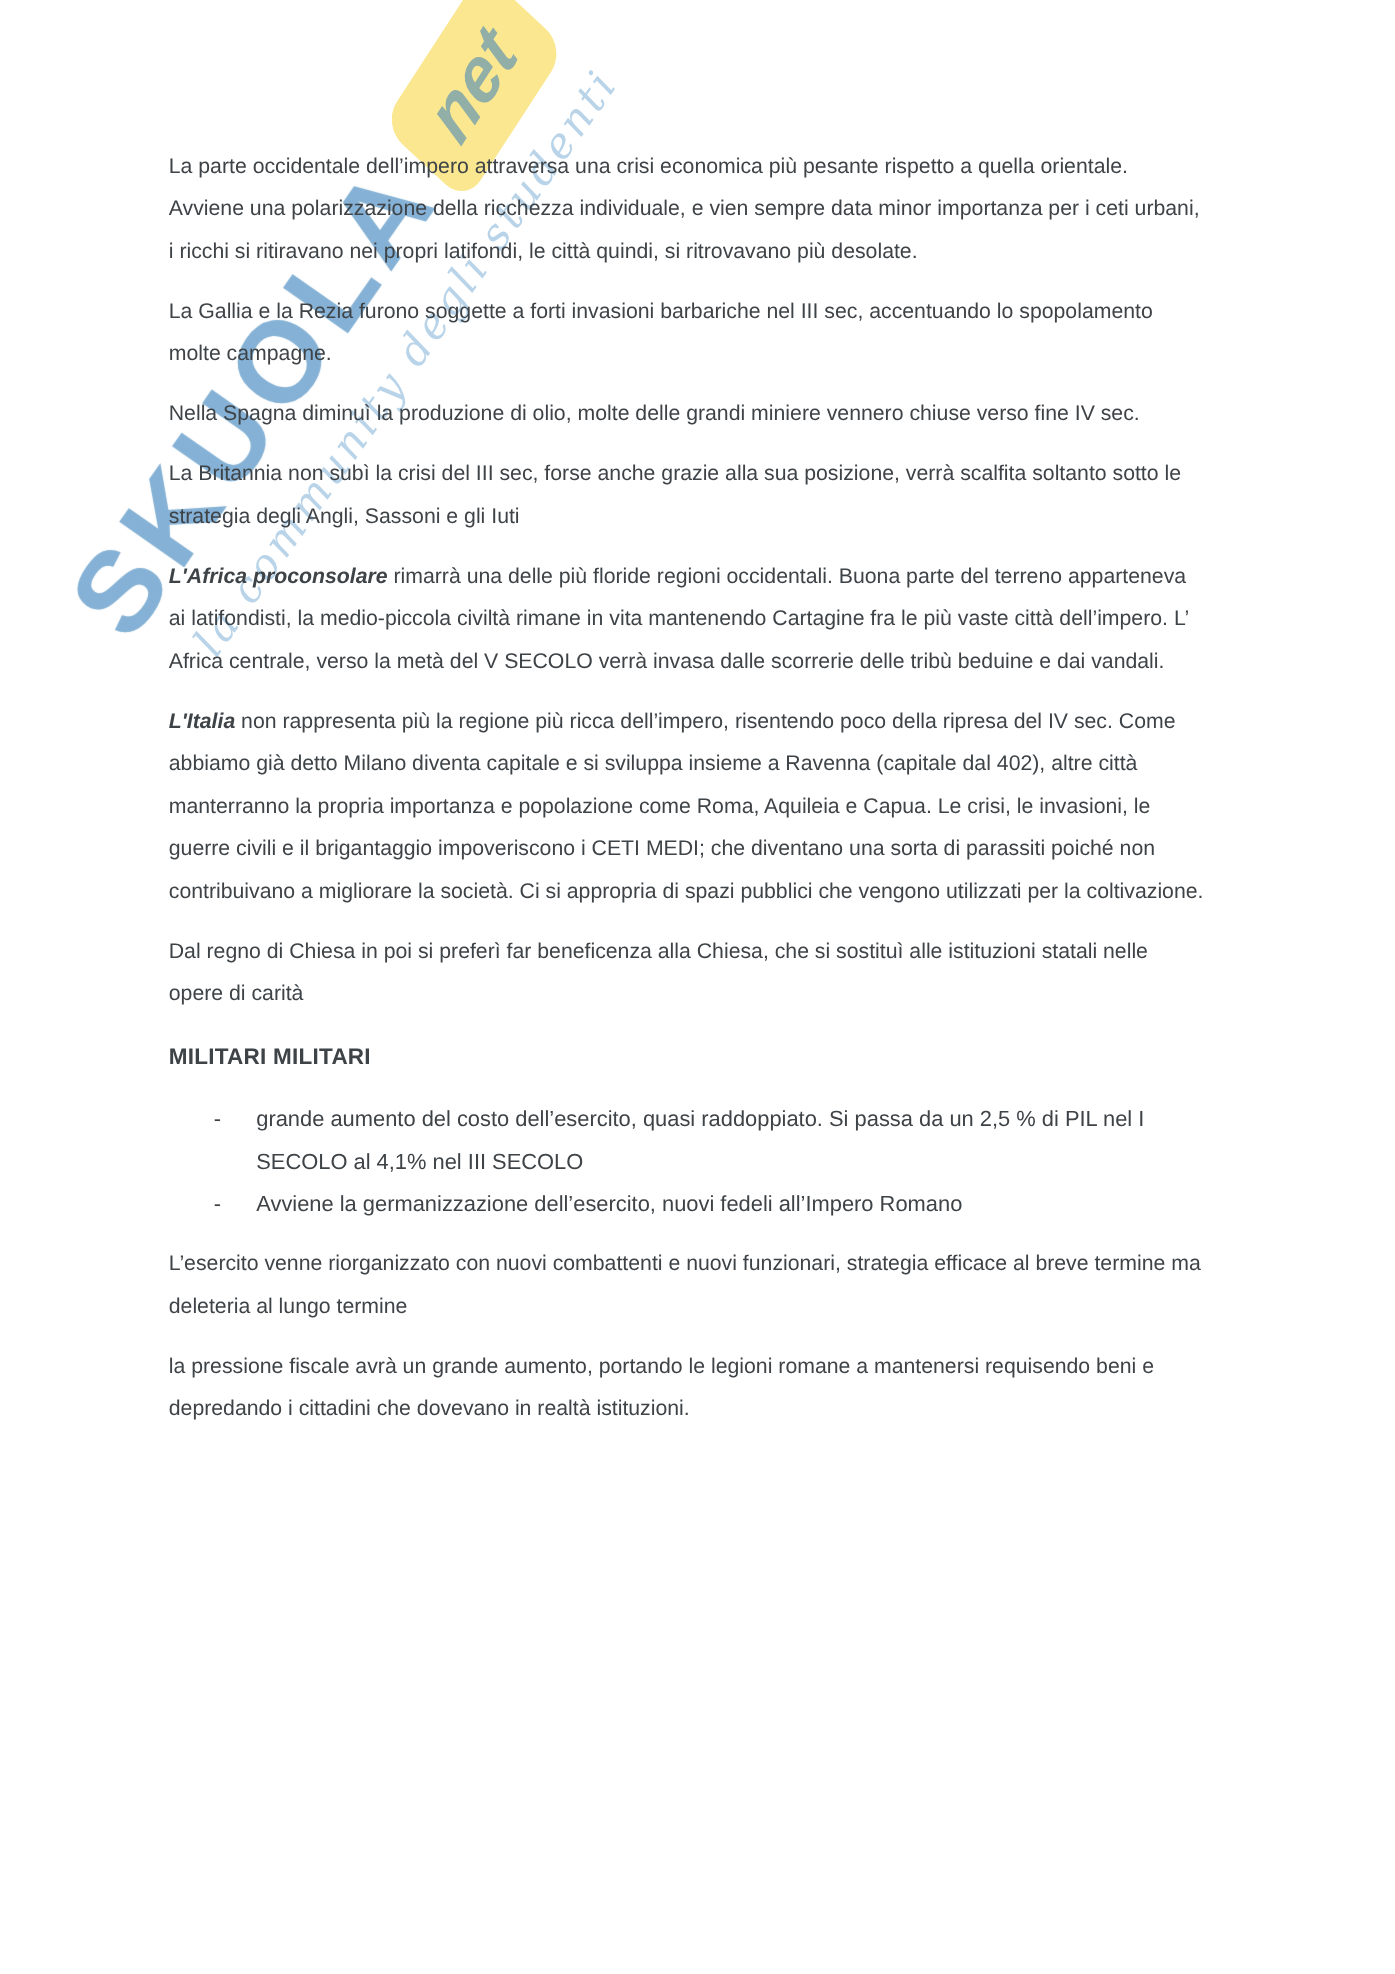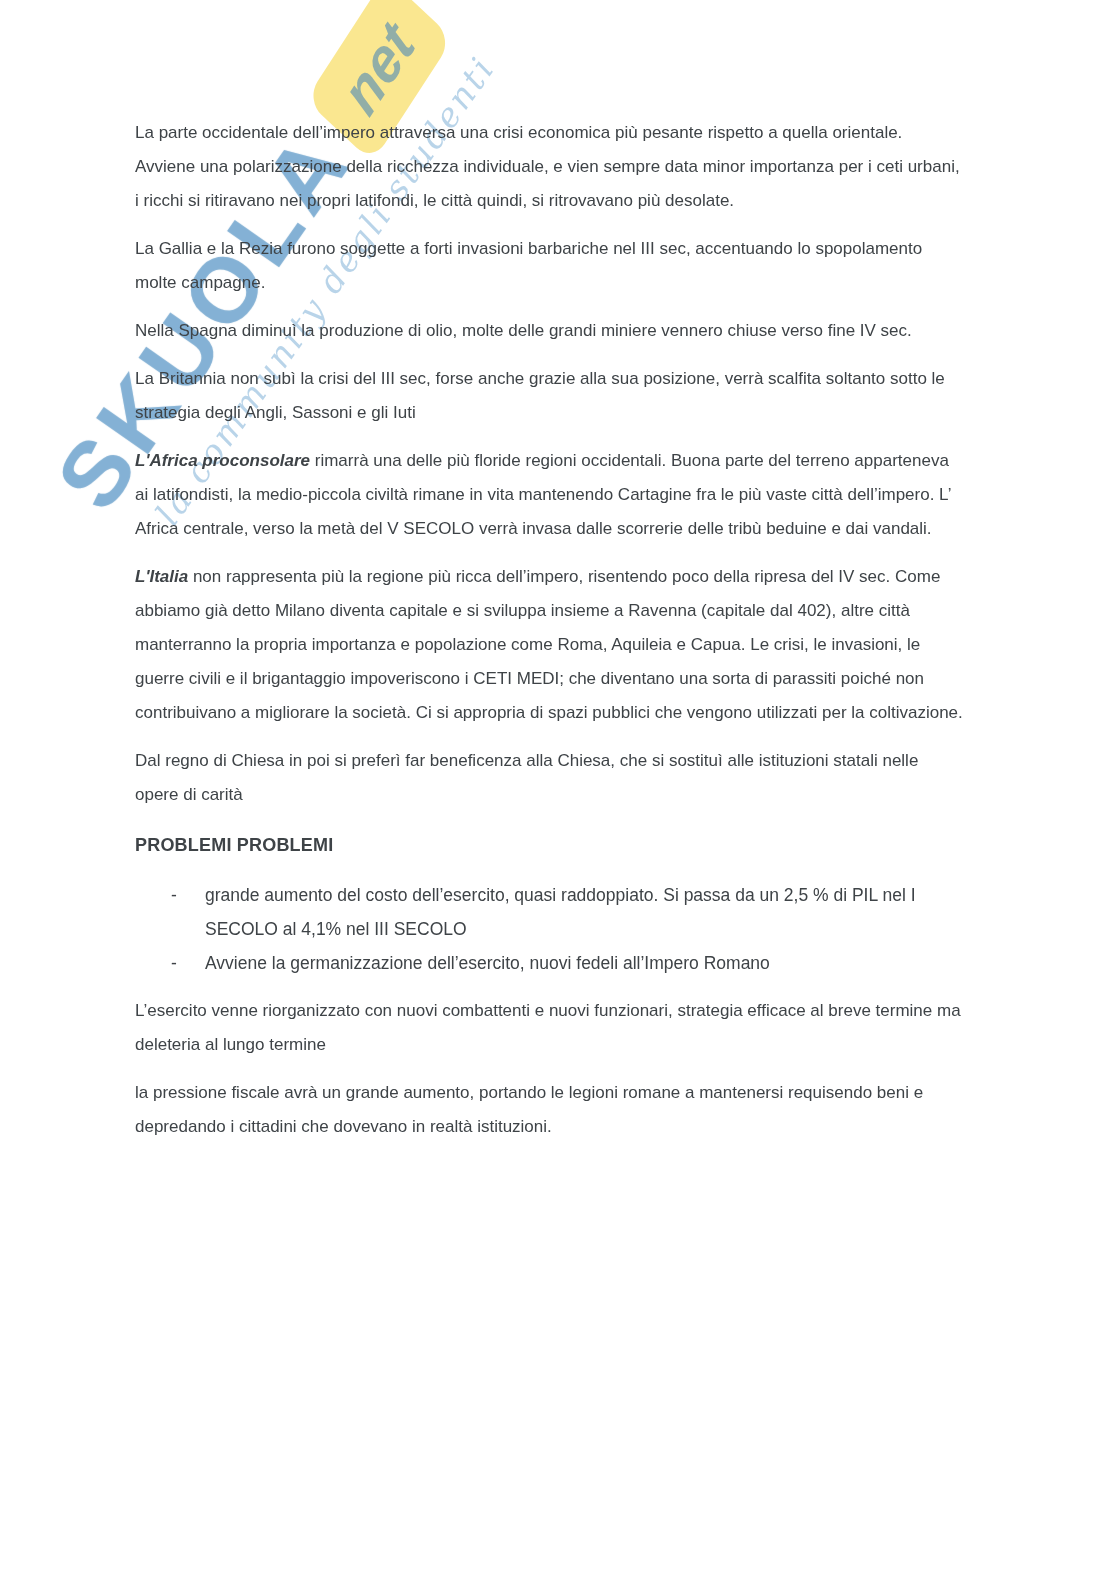--- a/index.html
+++ b/index.html
@@ -104,21 +104,21 @@
 
     <p class="para">La Britannia non subì la crisi del III sec, forse anche grazie alla sua posizione, verrà scalfita soltanto sotto le strategia degli Angli, Sassoni e gli Iuti</p>
 
 
     <p class="para"><strong>L'Africa proconsolare</strong><span> rimarrà una delle più floride regioni occidentali. Buona parte del terreno apparteneva ai latifondisti, la medio-piccola civiltà rimane in vita mantenendo Cartagine fra le più vaste città dell’impero. L’ Africa centrale, verso la metà del V SECOLO verrà invasa dalle scorrerie delle tribù beduine e dai vandali.</span></p>
 
     <p class="para"><strong>L'Italia</strong><span> non rappresenta più la regione più ricca dell’impero, risentendo poco della ripresa del IV sec. Come abbiamo già detto Milano diventa capitale e si sviluppa insieme a Ravenna (capitale dal 402), altre città manterranno la propria importanza e popolazione come Roma, Aquileia e Capua. Le crisi, le invasioni, le guerre civili e il brigantaggio impoveriscono i CETI MEDI; che diventano una sorta di parassiti poiché non contribuivano a migliorare la società. Ci si appropria di spazi pubblici che vengono utilizzati per la coltivazione.</span></p>
 
     <p class="para">Dal regno di Chiesa in poi si preferì far beneficenza alla Chiesa, che si sostituì alle istituzioni statali nelle opere di carità</p>
 
-    <h2 class="heading">PROBLEMI PROBLEMI</h2>
+    <h2 class="heading">MILITARI MILITARI</h2>
 
     <div class="bullet-list">
       <div class="bullet-item">
         <span class="bullet-marker">-</span>
         <span class="bullet-text">grande aumento del costo dell’esercito, quasi raddoppiato. Si passa da un 2,5 % di PIL nel I SECOLO al 4,1% nel III SECOLO</span>
       </div>
       <div class="bullet-item">
         <span class="bullet-marker">-</span>
         <span class="bullet-text">Avviene la germanizzazione dell’esercito, nuovi fedeli all’Impero Romano</span>
       </div>

